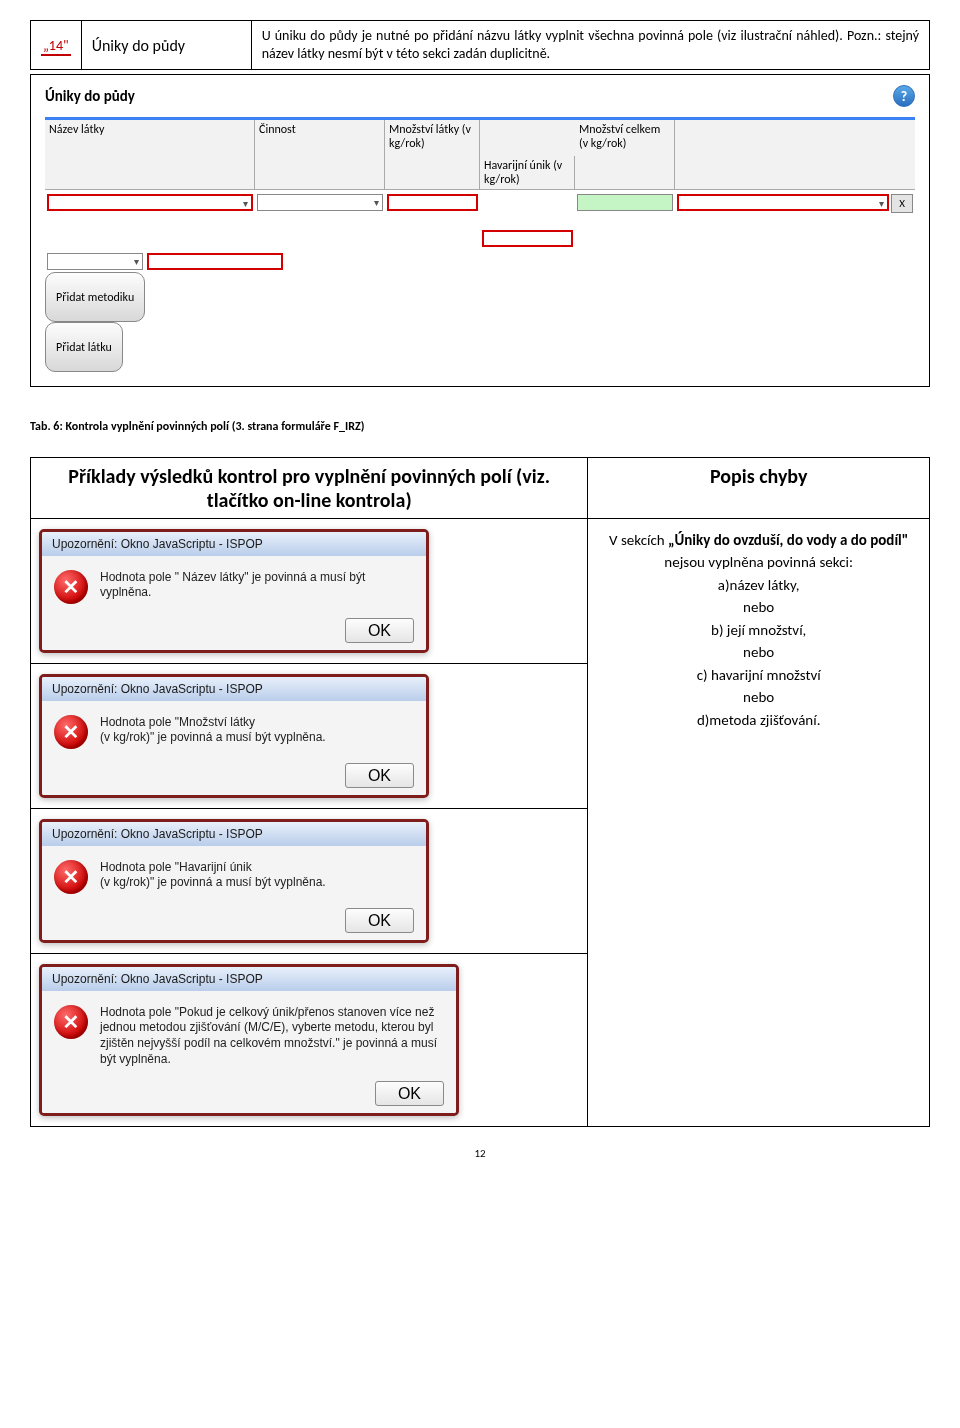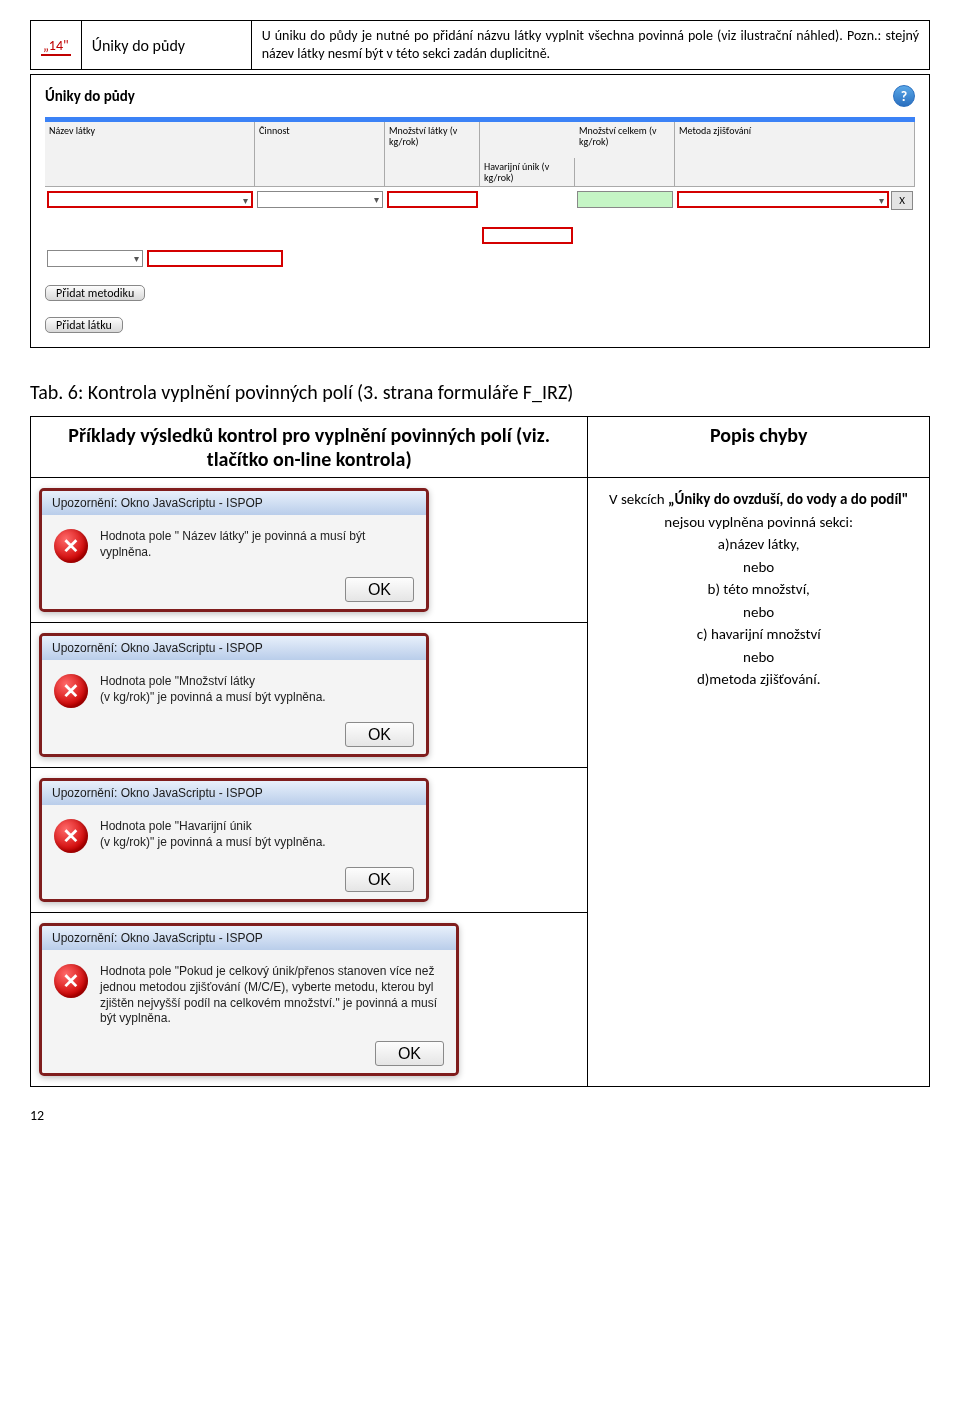--- a/index.html
+++ b/index.html
@@ -25,37 +25,37 @@
     padding: 10px 14px 14px 14px;
     background: #fff;
   }
   .ss-title { font-weight: bold; font-size: 15px; margin-bottom: 10px; display:flex; justify-content:space-between; align-items:center;}
   .help-badge {
     width: 22px; height: 22px; border-radius: 50%;
     background: linear-gradient(#5aa8e8,#2a6fbf);
     color: #fff; display: inline-flex; align-items:center; justify-content:center;
     font-weight:bold; font-size:14px; border:1px solid #2a6fbf;
   }
-  .grid-head { display:flex; font-size:10px; line-height:1.1; background:#f2f2f2; border-top:5px solid #3b82f6; border-bottom:1px solid #aaa;}
+  .grid-head { display:flex; font-size:12px; line-height:1.1; background:#f2f2f2; border-top:3px solid #3b82f6; border-bottom:1px solid #aaa;}
   .grid-head > div { padding:3px 4px; border-right:1px solid #aaa; }
   .gc1{flex:0 0 210px;} .gc2{flex:0 0 130px;} .gc3{flex:0 0 95px;} .gc4{flex:0 0 95px;margin-top:36px;} .gc5{flex:0 0 100px;} .gc6{flex:1 1 auto; border-right:none;}
   .grid-row { display:flex; align-items:stretch; margin-top:2px;}
   .grid-row > div { padding:2px 2px; }
   .inp { background:#fff; border:1px solid #888; height:17px; }
   .inpred { border:2px solid #d40000; }
   .inpgreen{ background:#c5f5c5; border:1px solid #888; height:17px;}
   .dd { position:relative; }
   .dd::after{ content:"▾"; position:absolute; right:3px; top:1px; font-size:10px; color:#555;}
   .rowx { width:22px; display:flex;align-items:center;justify-content:center; background:#e4e4e4;border:1px solid #888; font-size:11px; height:19px;}
   .btn {
-    display:inline-block; padding:0 10px; font-size:12px;
+    display:inline-block; padding:17px 10px; font-size:12px;
     background: linear-gradient(#fdfdfd,#d8d8d8);
-    border:1px solid #888; border-radius:5px; margin-top:16px; margin-right:6px;
-  }
-  .caption { font-weight: normal; font-size: 20px; margin: 32px 0 12px 0; }
+    border:1px solid #888; border-radius:10px; margin-top:0; margin-right:6px;
+  }
+  .caption { font-weight: bold; font-size: 12px; margin: 32px 0 24px 0; }
   .ex-table { width:100%; border-collapse: collapse; }
   .ex-table td, .ex-table th { border:1px solid #000; padding:6px 8px; vertical-align: top; }
   .ex-table th { font-weight: bold; text-align:center; font-size:20px; }
   .col-left { width: 62%; }
   .dlg {
     width: 390px; margin: 4px 0;
     border:3px solid #7f1d1d; border-radius:5px; overflow:hidden;
     box-shadow: 0 2px 6px rgba(0,0,0,0.25);
     font-family: "Segoe UI", Tahoma, sans-serif;
   }
@@ -75,21 +75,21 @@
     box-shadow: inset -2px -2px 4px rgba(0,0,0,0.3);
   }
   .dlg-msg { font-size:12px; color:#222; line-height:1.3; }
   .dlg-foot { text-align:right; padding-top:10px;}
   .okbtn {
     padding:3px 22px; font-size:16px;
     background:linear-gradient(#fdfdfd,#e5e5e5);
     border:1px solid #8a8a8a; border-radius:3px;
   }
   .desc-cell { font-size:15px; text-align:center; padding:10px 16px !important; line-height:1.5;}
-  .page-num { text-align:left; margin-top:20px; font-size:14px;}
+  .page-num { text-align:center; margin-top:20px; font-size:11px;}
 </style>
 </head>
 <body>
 
 <table class="top-table">
   <tbody>
       <tr>
     <td class="cell-14">
       <span class="red-underline">„14"</span>
     </td>
@@ -103,21 +103,20 @@
   <div class="ss-title">
     <span>Úniky do půdy</span>
     <span class="help-badge">?</span>
   </div>
   <div class="grid-head">
     <div class="gc1">Název látky</div>
     <div class="gc2">Činnost</div>
     <div class="gc3">Množství látky (v kg/rok)</div>
     <div class="gc4">Havarijní únik (v kg/rok)</div>
     <div class="gc5">Množství celkem (v kg/rok)</div>
-    <div class="gc6">Metoda zjišťování</div>
   </div>
   <div class="grid-row">
     <div class="gc1">
         <div class="inp dd inpred"></div>
       </div>
     <div class="gc2">
         <div class="inp dd"></div>
       </div>
     <div class="gc3">
         <div class="inp inpred"></div>
@@ -167,21 +166,21 @@
             <div class="dlg-msg">Hodnota pole " Název látky" je povinná a musí být vyplněna.</div>
           </div>
           <div class="dlg-foot"><span class="okbtn">OK</span></div>
         </div>
       </div>
     </td>
     <td rowspan="4" class="desc-cell">
       <span>V sekcích </span><b>„Úniky do ovzduší, do vody a do podíl"</b><span> nejsou vyplněna povinná sekci:</span><br>
       <span>a)název látky,</span><br>
       <span>nebo</span><br>
-      <span>b) této množství,</span><br>
+      <span>b) její množství,</span><br>
       <span>nebo</span><br>
       <span>c) havarijní množství</span><br>
       <span>nebo</span><br>
       <span>d)metoda zjišťování.</span>
     </td>
   </tr>
   <tr>
     <td class="col-left">
       <div class="dlg">
         <div class="dlg-title">Upozornění: Okno JavaScriptu - ISPOP</div>

